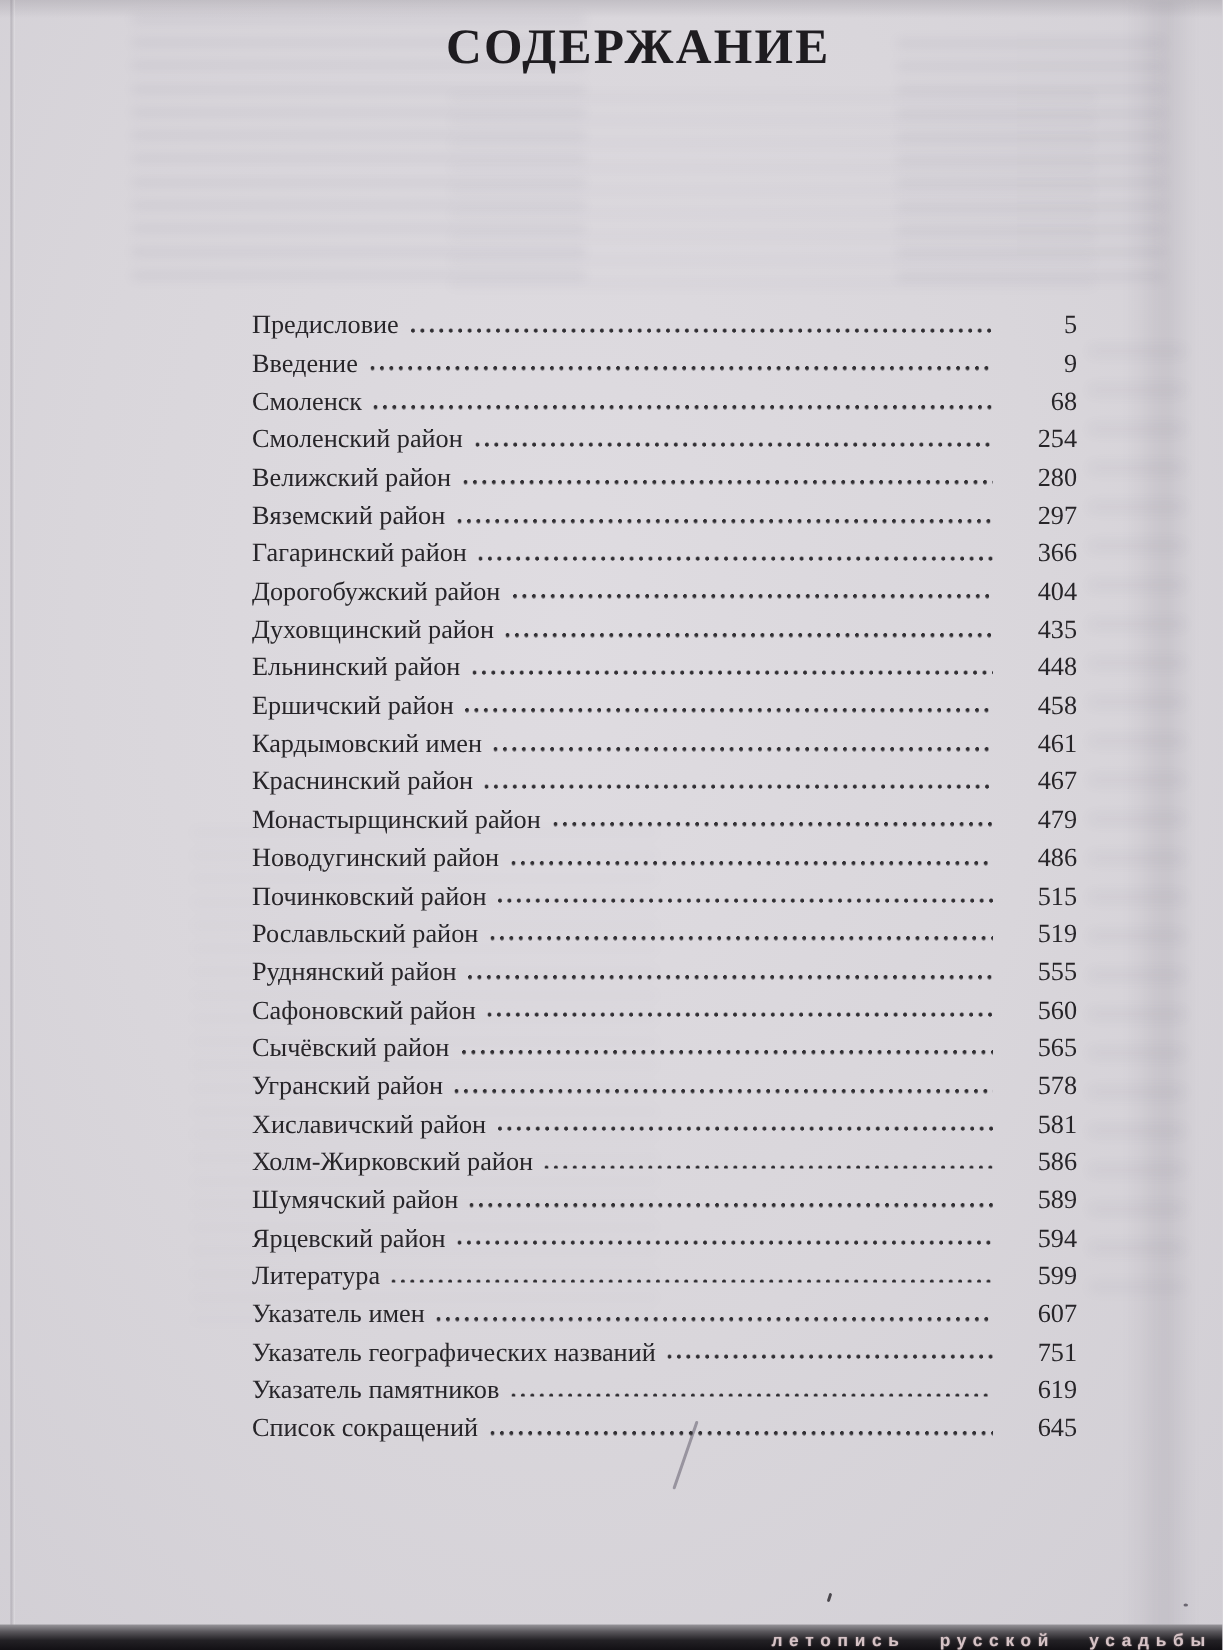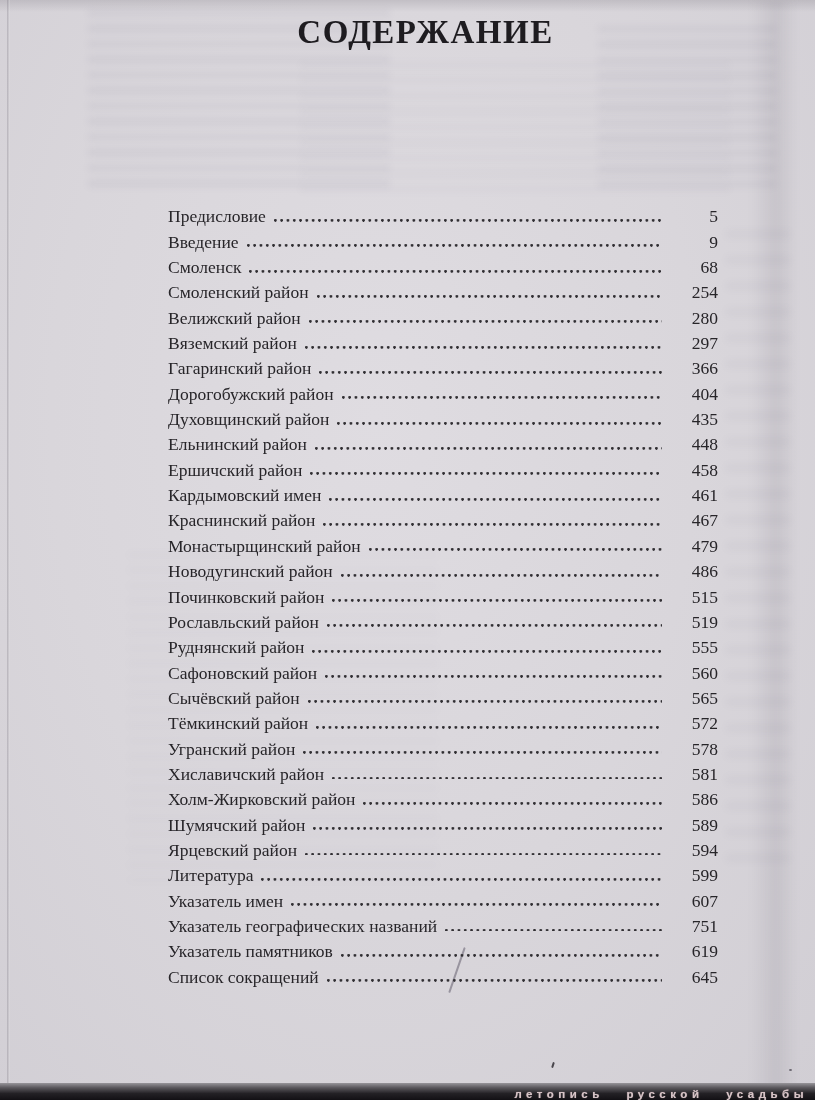--- a/index.html
+++ b/index.html
@@ -203,25 +203,20 @@
       <span class="toc-dots"></span>
       <span class="toc-page">560</span>
     </div>
 
     <div class="toc-row">
       <span class="toc-label">Сычёвский район</span>
       <span class="toc-dots"></span>
       <span class="toc-page">565</span>
     </div>
 
-    <div class="toc-row">
-      <span class="toc-label">Тёмкинский район</span>
-      <span class="toc-dots"></span>
-      <span class="toc-page">572</span>
-    </div>
 
     <div class="toc-row">
       <span class="toc-label">Угранский район</span>
       <span class="toc-dots"></span>
       <span class="toc-page">578</span>
     </div>
 
     <div class="toc-row">
       <span class="toc-label">Хиславичский район</span>
       <span class="toc-dots"></span>

